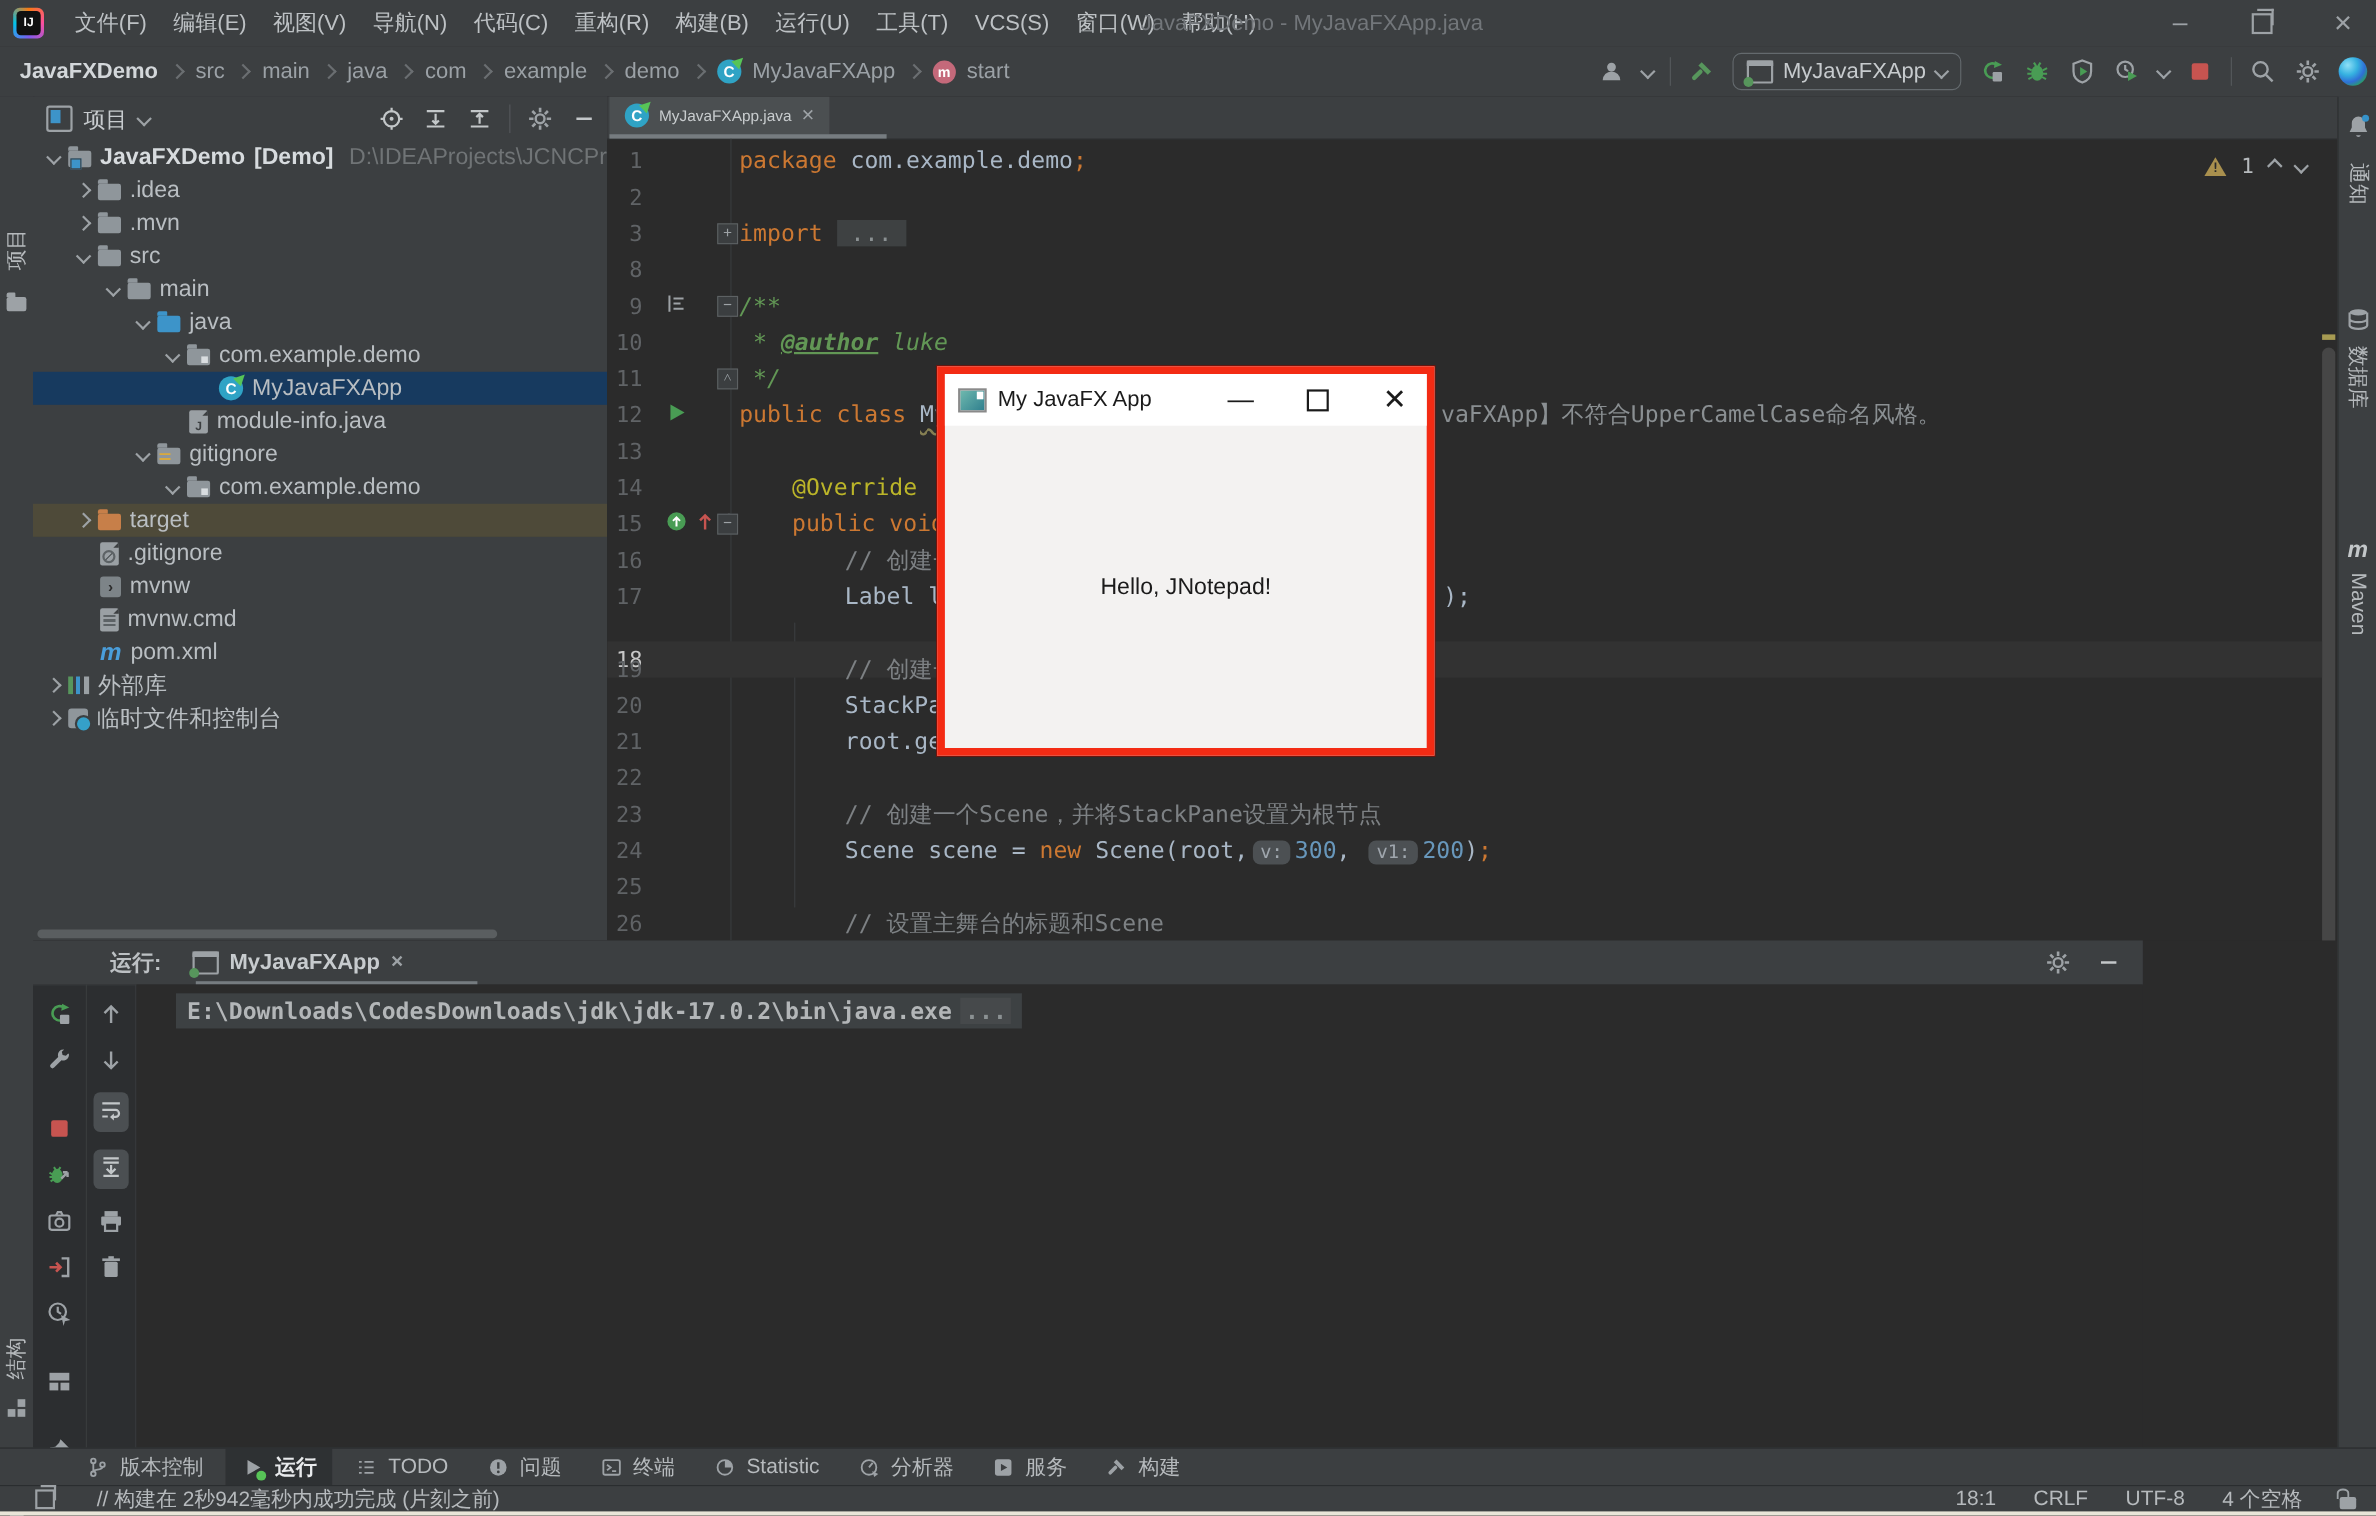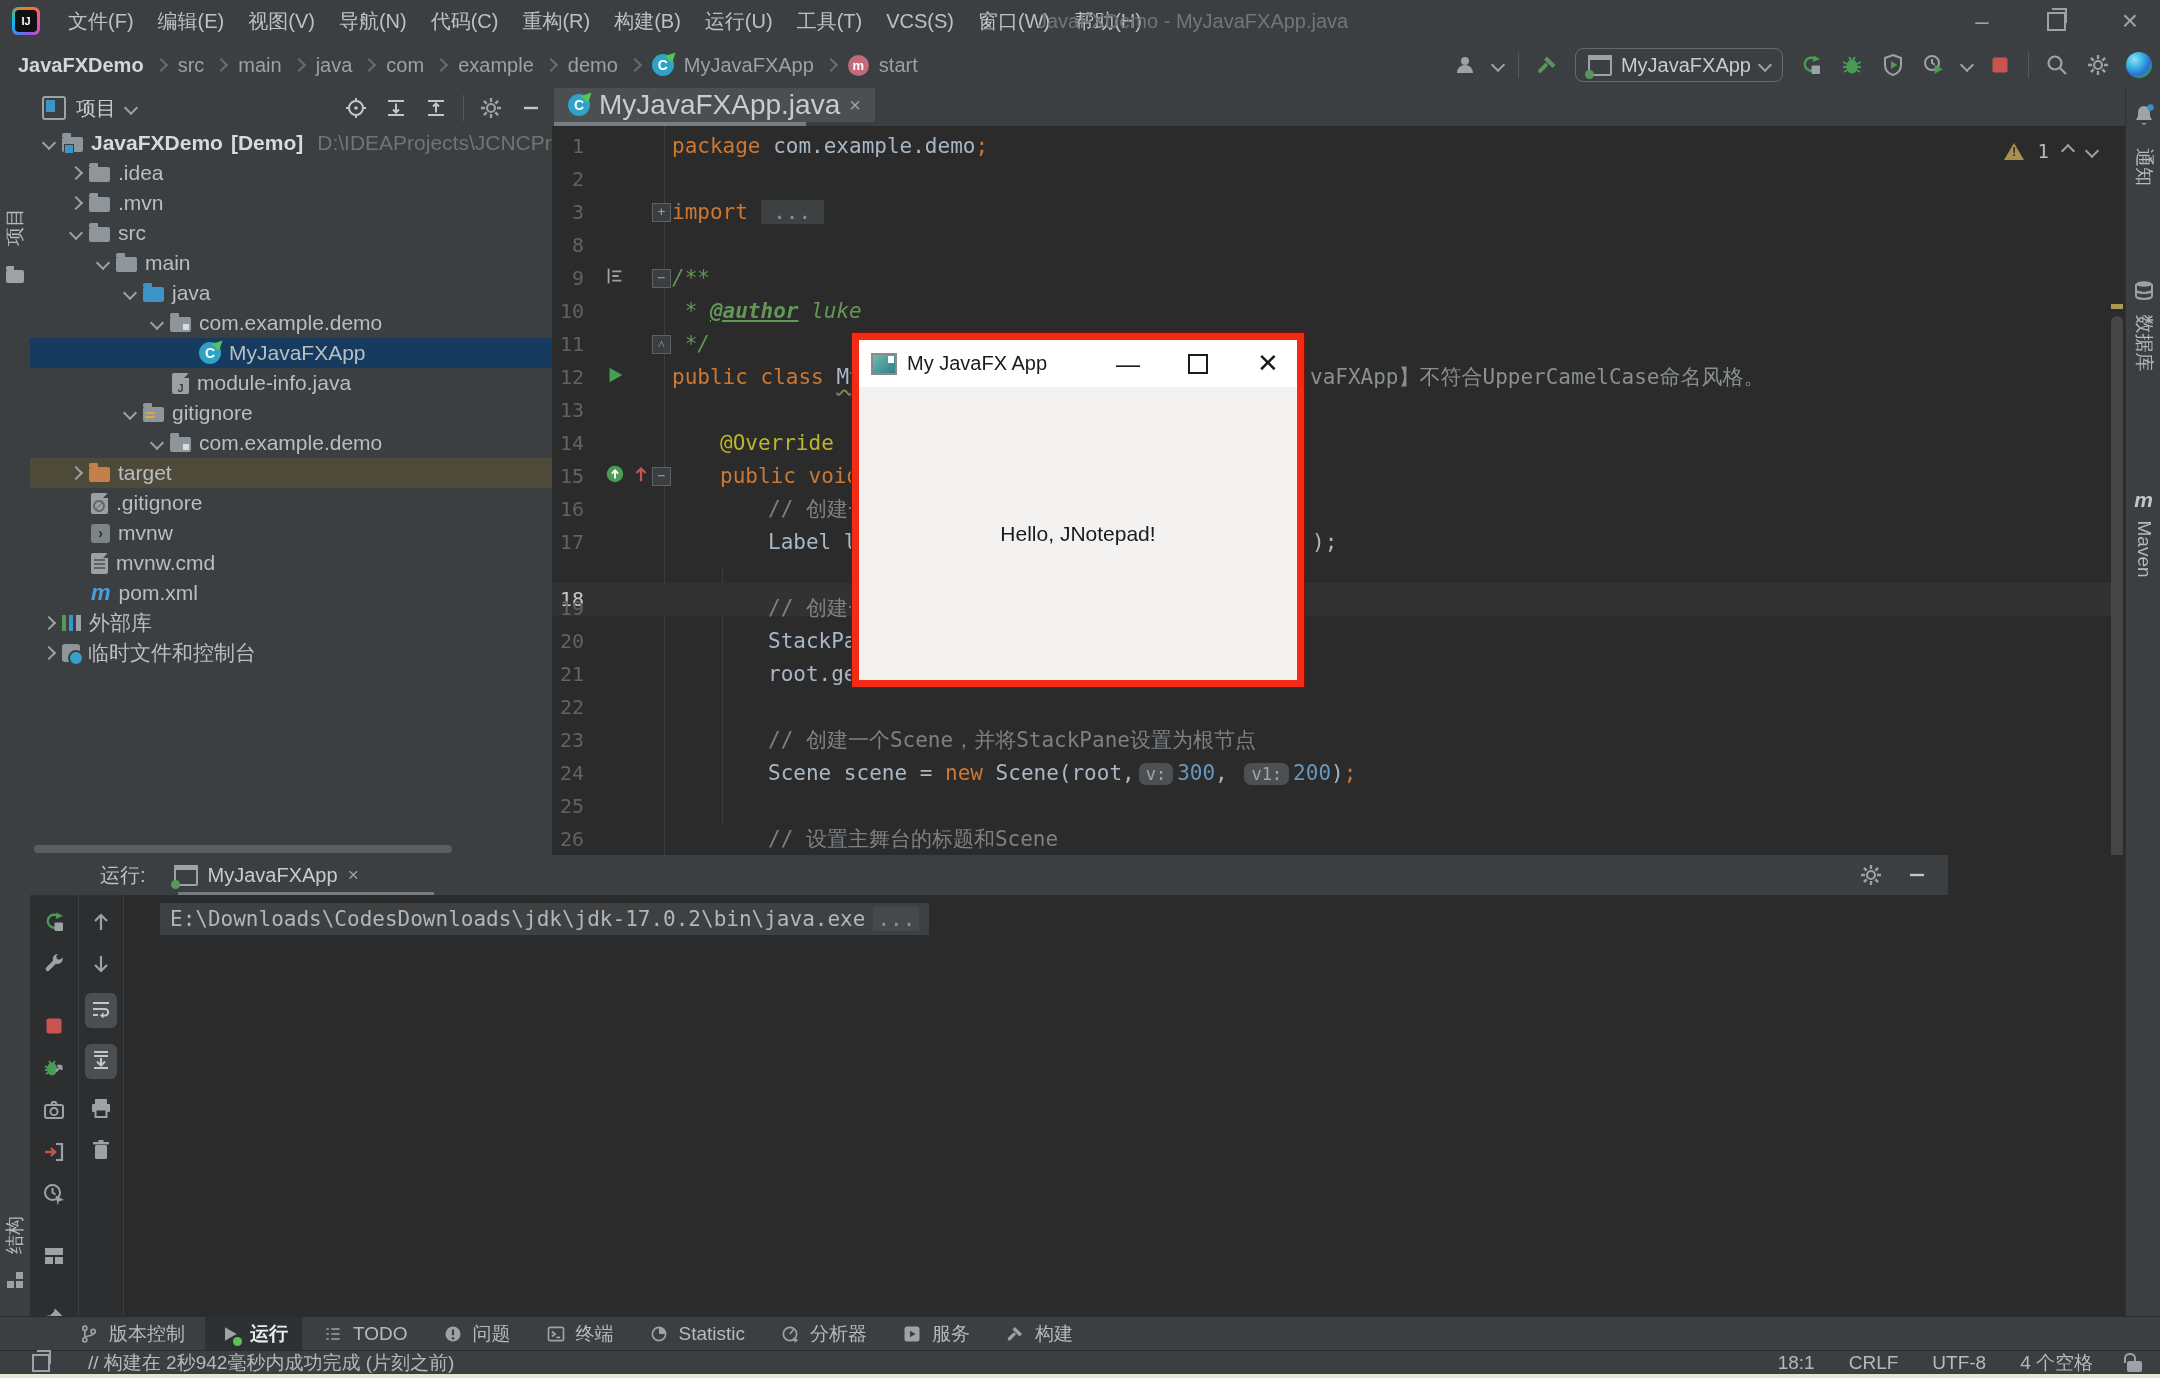--- a/index.html
+++ b/index.html
@@ -89,21 +89,21 @@
   .shic{width:19px;height:19px;background:#7d8488;border-radius:3px;color:#2b2b2b;font-weight:bold;font-size:14px;display:inline-flex;align-items:center;justify-content:center;flex:none;}
   .mvnic{font-style:italic;font-weight:bold;font-size:22px;color:#4a9edb;line-height:20px;flex:none;}
   .libic{width:19px;height:16px;flex:none;background:linear-gradient(90deg,#57965C 0 4px,transparent 4px 7px,#3d94c9 7px 11px,transparent 11px 14px,#9aa0a4 14px 18px);}
   .scric{width:18px;height:18px;background:#8f969b;border-radius:3px;position:relative;flex:none;}
   .scric::after{content:"";position:absolute;right:-4px;bottom:-4px;width:12px;height:12px;border-radius:50%;background:#35a0c9;border:2px solid #3c3f41;}
   #hscroll{position:absolute;left:4px;bottom:2px;width:418px;height:8px;border-radius:4px;background:#5a5e60;}
   
   #editor{left:552px;top:88px;width:1573px;height:767px;background:#2b2b2b;}
   #tabbar{position:absolute;left:0;top:0;right:0;height:38px;background:#3c3f41;border-bottom:1px solid #282b2c;}
   #etab{position:absolute;left:2px;top:0;height:34px;background:#4b4f51;display:flex;align-items:center;gap:9px;padding:0 14px;}
-  #etab .lbl{font-size:28px;color:#c8ccce;}
+  #etab .lbl{font-size:14px;color:#c8ccce;}
   #etab .x{color:#9da2a6;font-size:20px;}
   #etabline{position:absolute;left:2px;top:34px;height:4px;width:252px;background:#767c80;}
   #code{position:absolute;left:0;top:38px;right:0;bottom:0;overflow:hidden;font-family:"DejaVu Sans Mono",monospace;font-size:21px;}
   .crow{position:absolute;left:0;right:0;height:33px;display:flex;align-items:center;}
   .lnum{position:absolute;left:0;top:0;width:32px;text-align:right;font-size:20px;color:#606366;line-height:33px;}
   .lnum.on{color:#c8c8c8;}
   .caretband{position:absolute;left:0;right:14px;top:0;height:33px;background:#323232;}
   .gut{position:absolute;top:3px;display:flex;align-items:center;gap:4px;}
   .foldbox{position:absolute;left:100px;top:7px;width:17px;height:17px;background:#3b3e40;border:1px solid #5d6163;
       color:#9da2a6;font-size:13px;line-height:15px;text-align:center;}
@@ -134,21 +134,21 @@
   .fxic{width:22px;height:18px;border:2px solid #8a8a8a;background:linear-gradient(135deg,#6fb9ae,#2f7f8e);position:relative;flex:none;}
   .fxic::after{content:"";position:absolute;right:1px;top:1px;width:6px;height:7px;background:#fff;}
   .fxbtn{position:absolute;top:0;width:46px;height:47px;display:flex;align-items:center;justify-content:center;color:#1b1b1b;}
   .fxmin{left:246px;font-size:24px;}
   .fxmax{left:316px;}
   .fxmax i{display:block;width:16px;height:16px;border:2px solid #1b1b1b;}
   .fxclose{left:386px;font-size:26px;}
   #fxbody{position:absolute;left:0;top:47px;right:0;bottom:0;display:flex;align-items:center;justify-content:center;}
   #fxbody .msg{font-size:21px;color:#1b1b1b;}
   
-  #runpanel{left:30px;top:855px;width:1918px;height:461px;background:#2c2e30;}
+  #runpanel{left:30px;top:855px;width:1918px;height:461px;background:#2c2e30;font-weight:bold;}
   #runhead{position:absolute;left:0;top:0;right:0;height:40px;background:#3c3f41;border-bottom:1px solid #2e3133;display:flex;align-items:center;}
   #runhead .rlabel{font-size:20px;color:#bcc0c3;margin-left:70px;}
   #runtab{display:flex;align-items:center;gap:10px;margin-left:28px;}
   #runtab .lbl{font-size:20px;color:#c7cbce;}
   #runtab .x{color:#9da2a6;font-size:19px;}
   #runtabline{position:absolute;left:148px;top:37px;width:256px;height:3px;background:#767c80;}
   #runhead-icons{position:absolute;right:18px;top:0;height:40px;display:flex;align-items:center;gap:20px;}
   .runcol{position:absolute;top:40px;bottom:0;display:flex;flex-direction:column;align-items:center;padding-top:14px;gap:16px;}
   #runcol1{left:0;width:48px;border-right:1px solid #3a3d3f;}
   #runcol2{left:49px;width:44px;border-right:1px solid #3a3d3f;}

